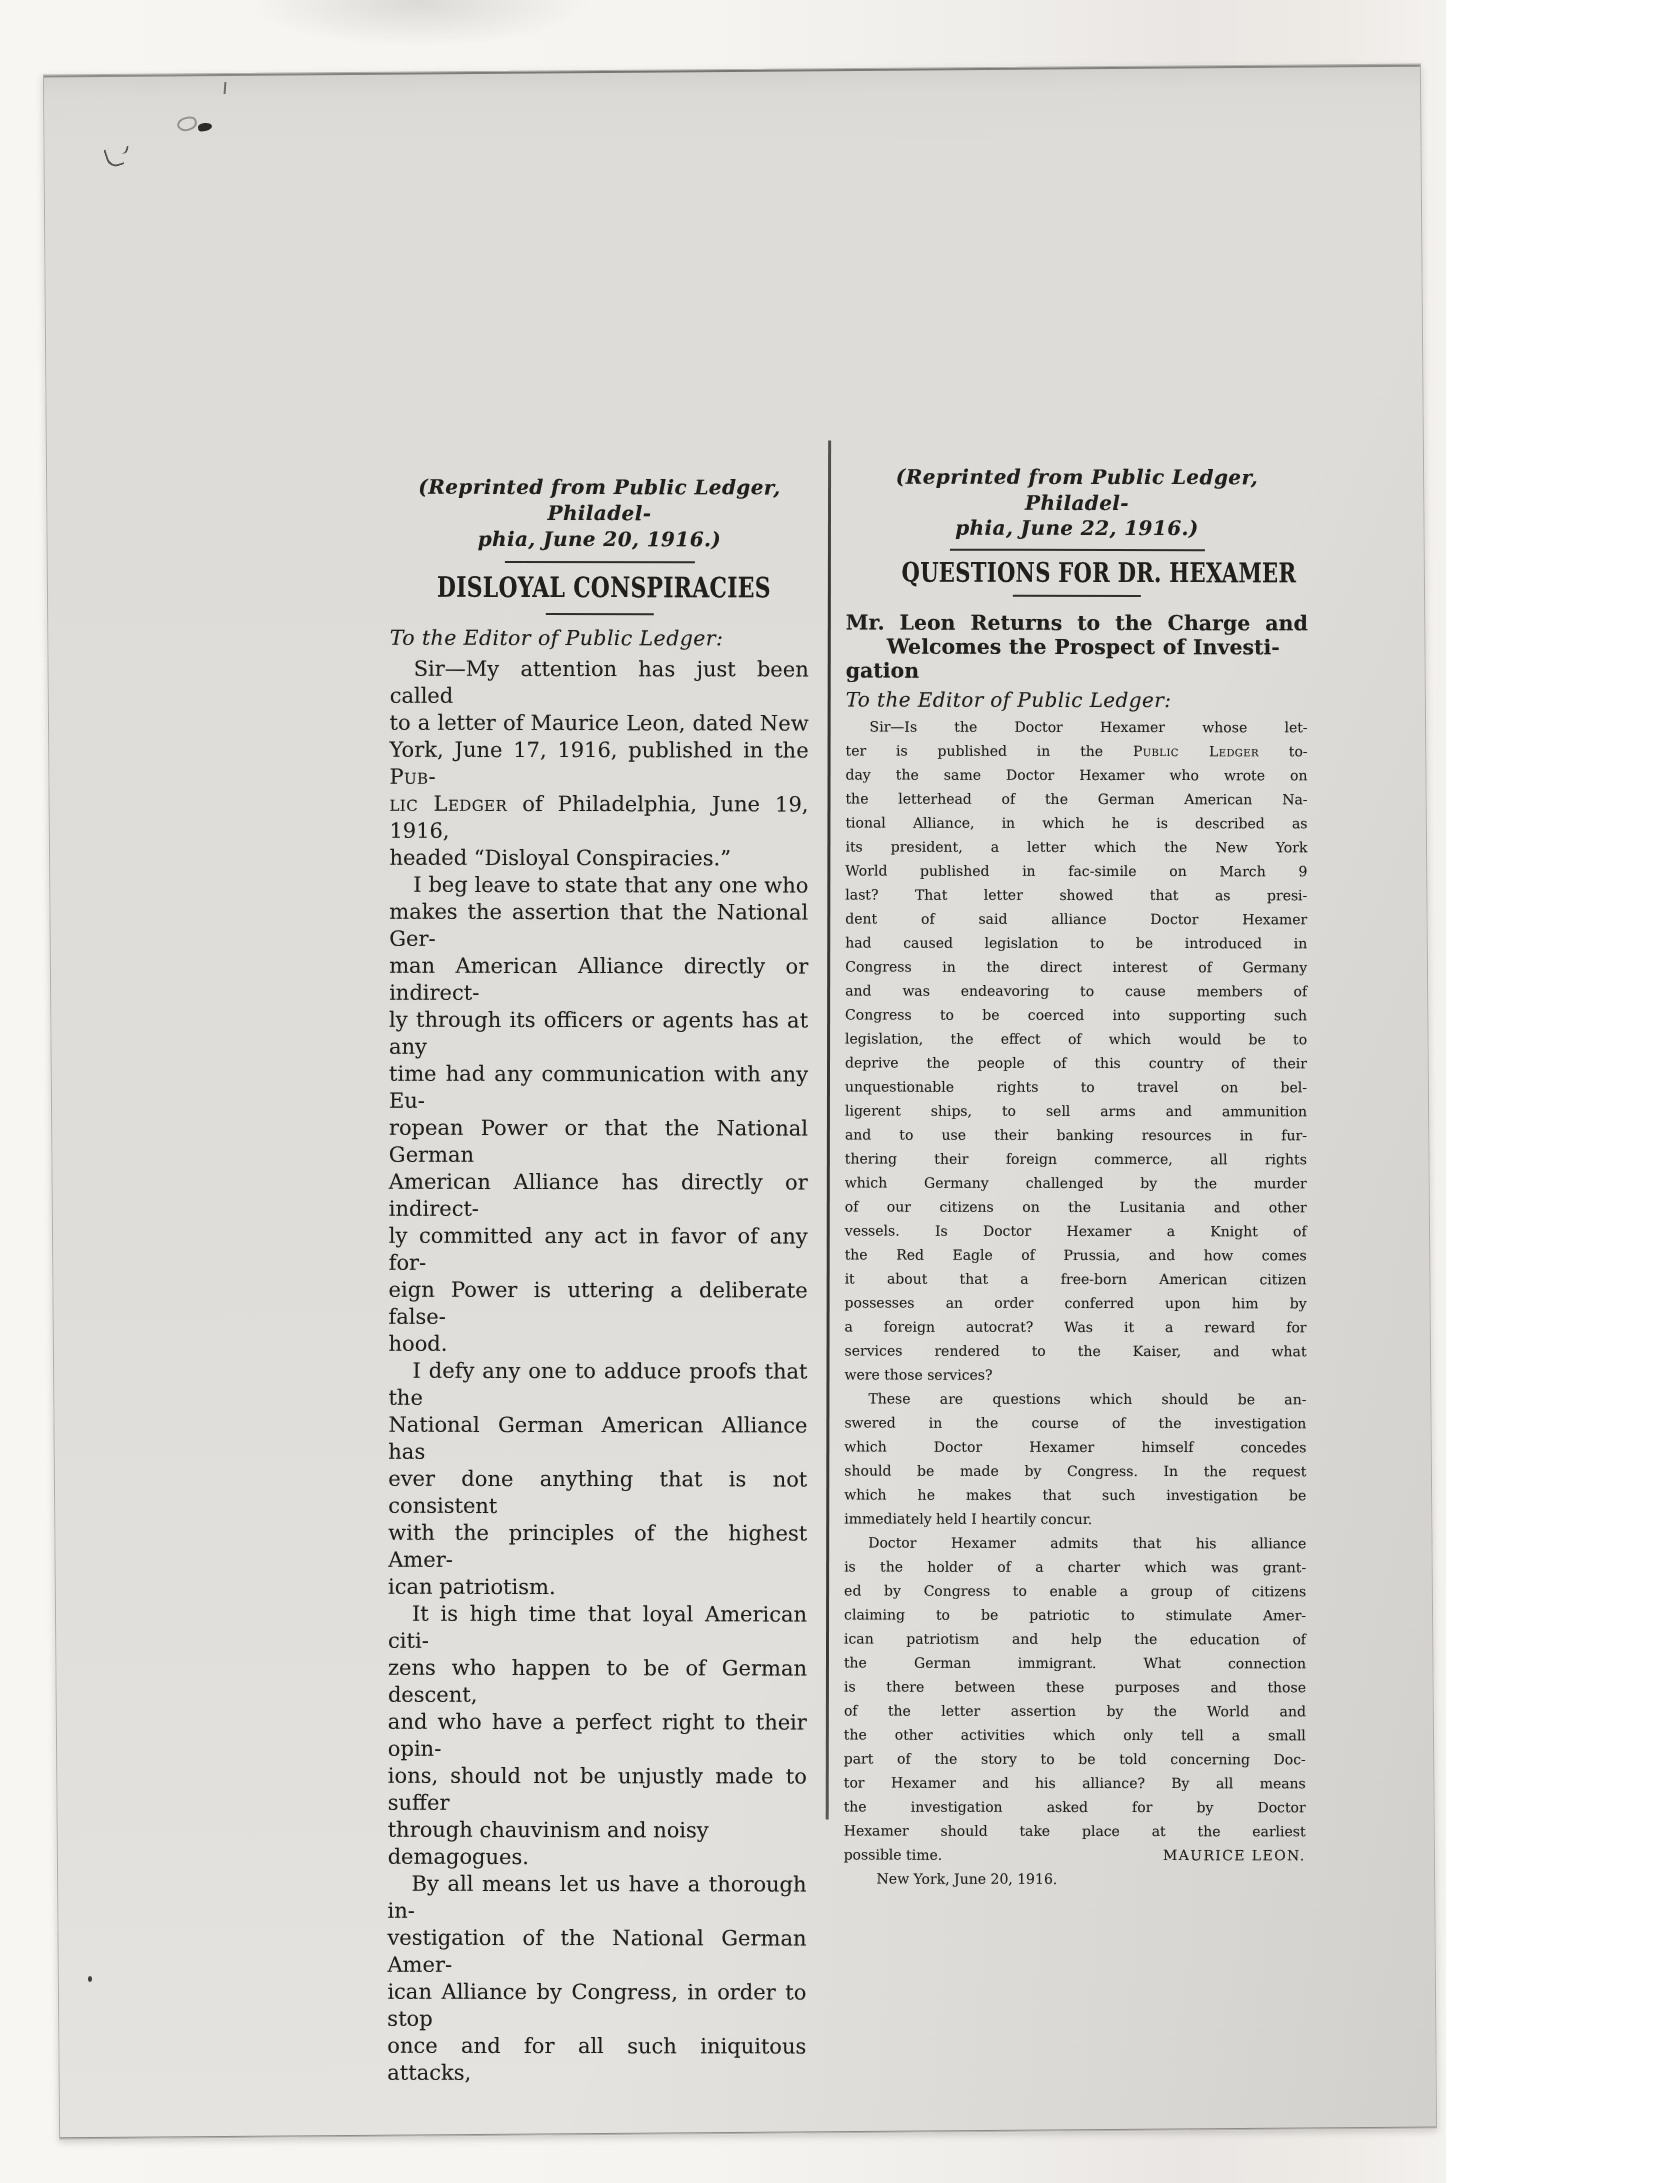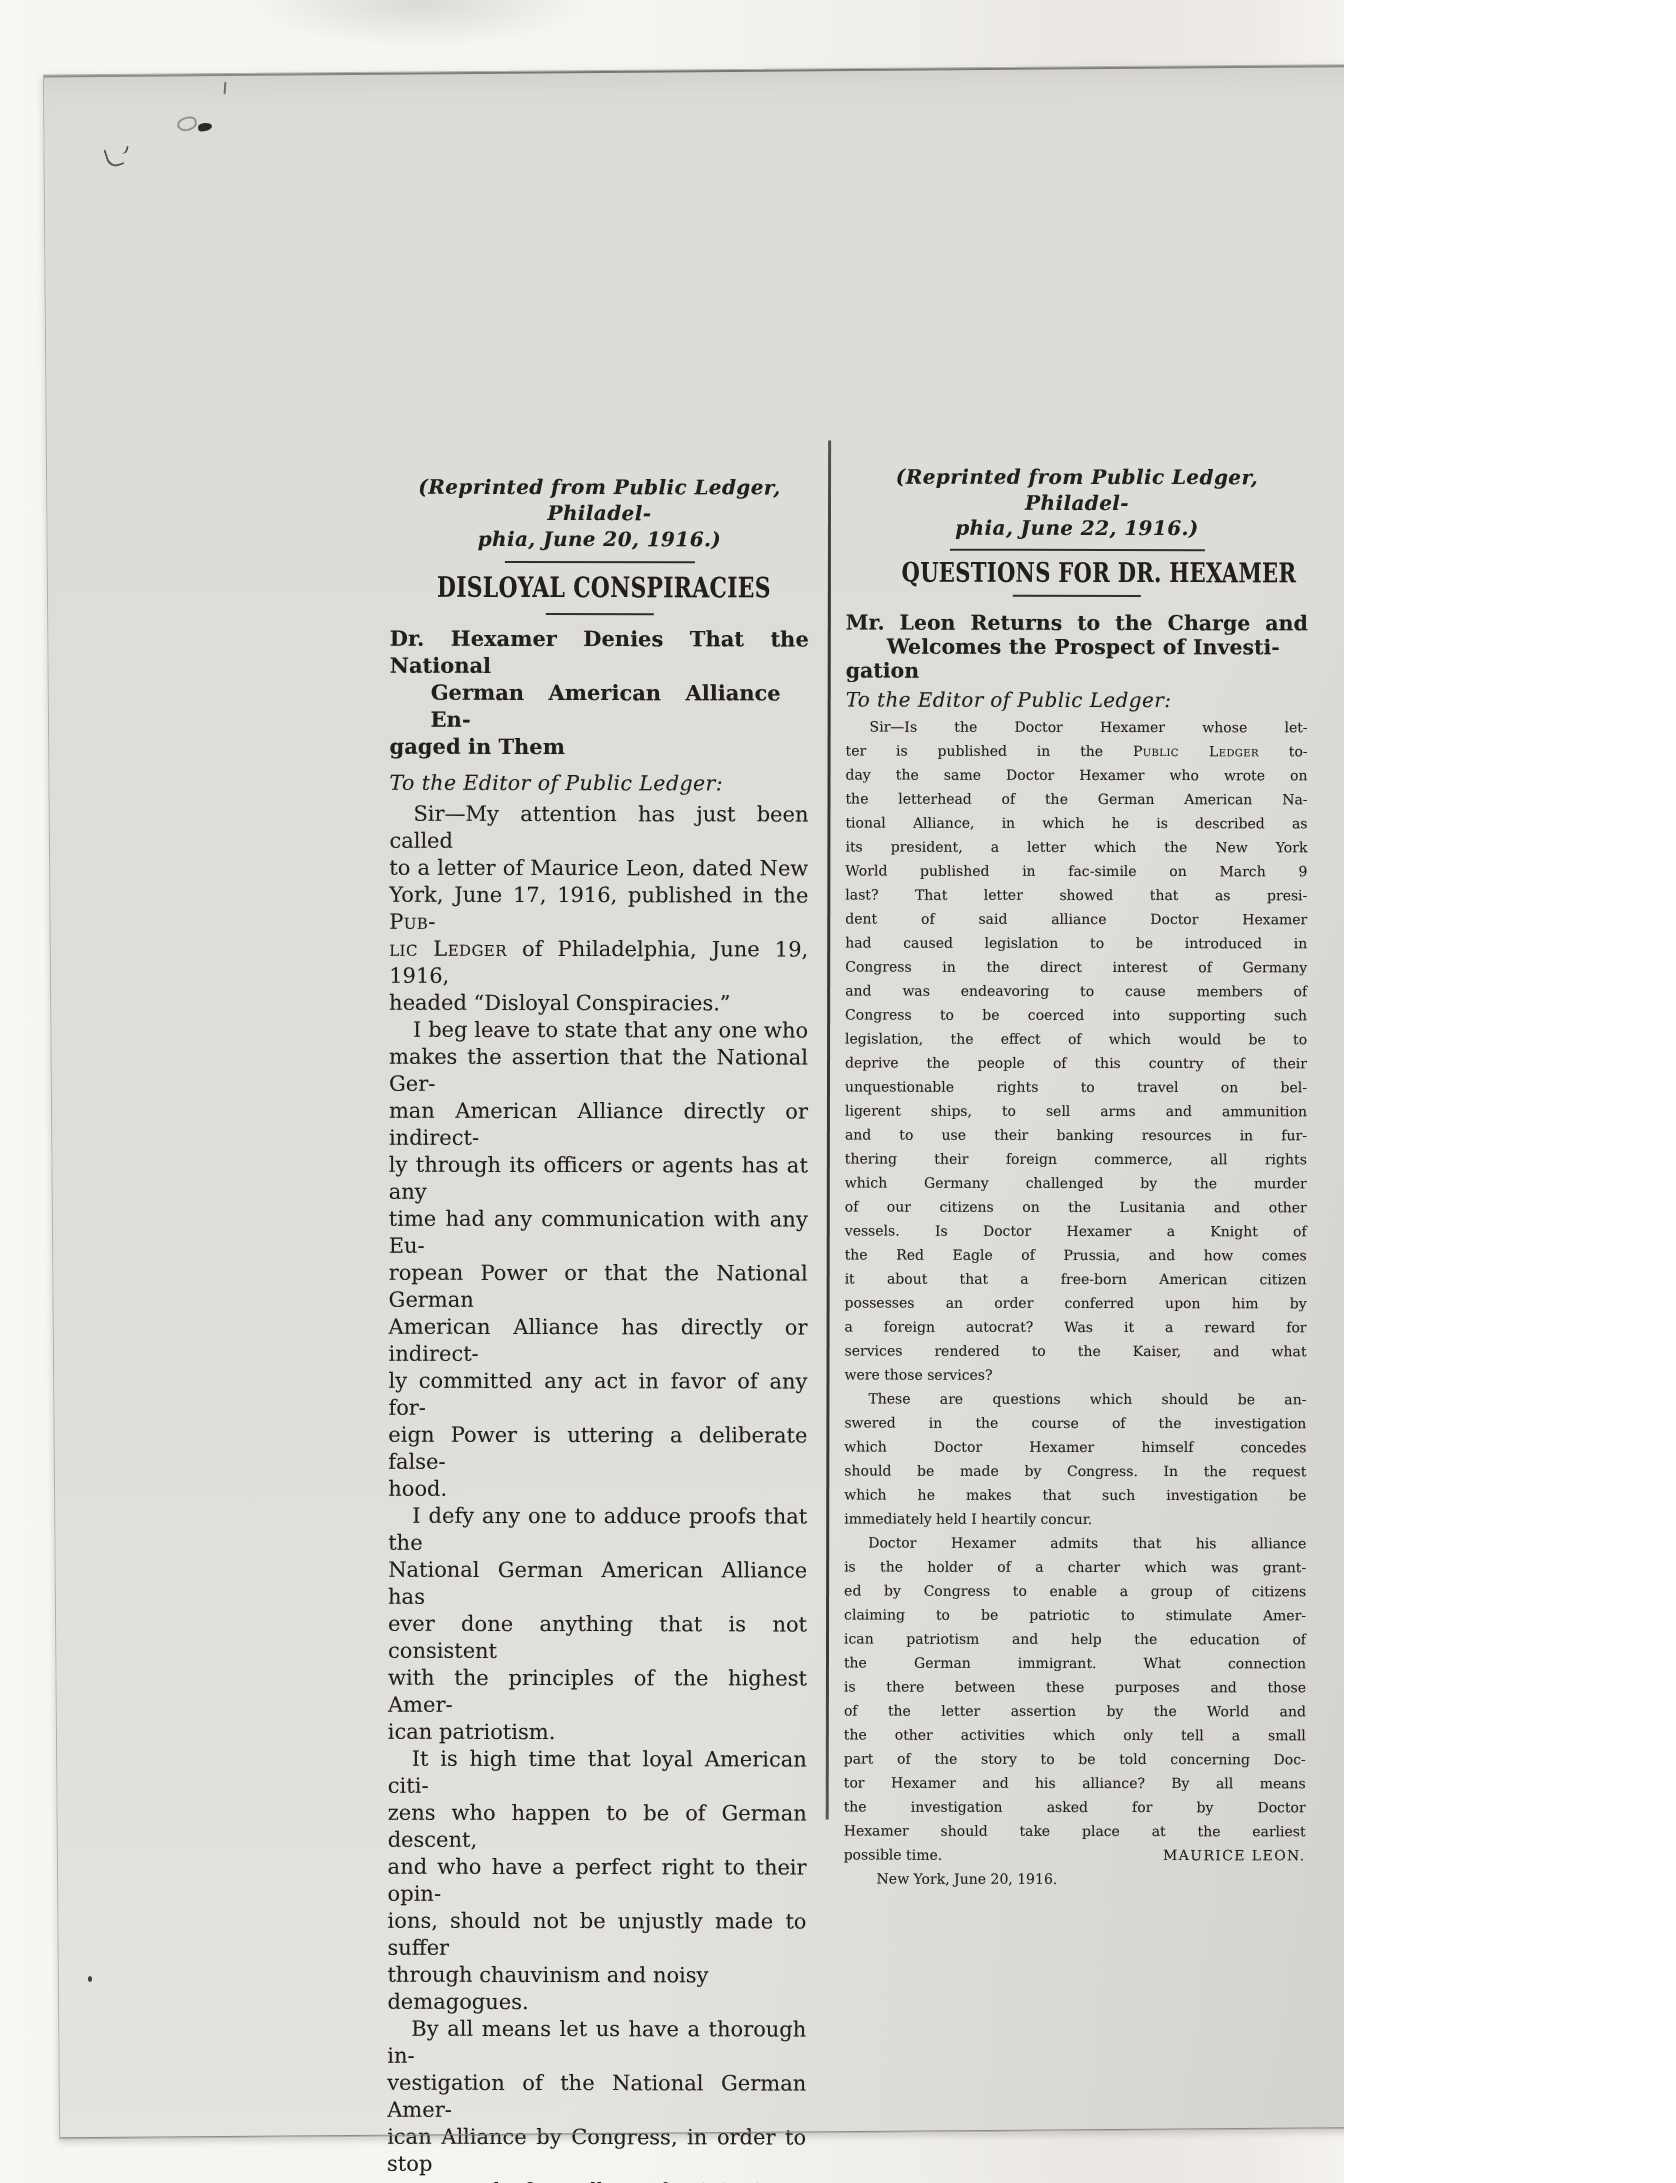--- a/index.html
+++ b/index.html
@@ -1,18 +1,18 @@
 <!DOCTYPE html>
 <html style="font-size:11.3px"><head>
 <meta charset="utf-8">
 <title>Scanned document — Public Ledger reprints, 1916</title>
 <style>
   html,body{margin:0;padding:0;background:#ffffff;}
   .scan{
-    position:relative; width:1344px; height:2183px; overflow:hidden;
+    position:relative; width:1446px; height:2183px; overflow:hidden;
     background:linear-gradient(90deg,#f7f6f3 0%,#f5f4f1 48%,#efedea 70%,#e9e6e3 82%,#eeebe7 93%,#f4f2ef 100%);
     font-family:"DejaVu Serif","Liberation Serif",serif;
   }
   .scan::before{ 
     content:""; position:absolute; left:234px; top:-28px; width:368px; height:78px;
     background:radial-gradient(ellipse at 50% 40%, rgba(126,123,117,0.22), rgba(126,123,117,0) 65%);
     pointer-events:none;
   }
   .paper{
     position:absolute; left:51px; top:69px; width:1376px; height:2063px;
@@ -85,25 +85,20 @@
     <div class="content">
 
       <div class="col col-left">
         <div>
             <div class="reprint-line">(Reprinted from Public Ledger, Philadel-</div>
             <div class="reprint-line">phia, June 20, 1916.)</div>
           </div>
         <div class="rule rule-wide"></div>
         <div class="headline"><span class="headline-inner">DISLOYAL CONSPIRACIES</span></div>
         <div class="rule rule-short"></div>
-        <div class="deck">
-            <div class="deck-line d1">Dr. Hexamer Denies That the National</div>
-            <div class="deck-line d2">German American Alliance En-</div>
-            <div class="deck-line d3">gaged in Them</div>
-          </div>
         <div class="salutation">To the Editor of Public Ledger:</div>
         <div class="body">
             <div class="bl jf">Sir—My attention has just been called</div>
             <div class="bl j">to a letter of Maurice Leon, dated New</div>
             <div class="bl j">York, June 17, 1916, published in the <span class="sc">Pub-</span></div>
             <div class="bl j"><span class="sc">lic Ledger</span> of Philadelphia, June 19, 1916,</div>
             <div class="bl jl">headed “Disloyal Conspiracies.”</div>
             <div class="bl jf">I beg leave to state that any one who</div>
             <div class="bl j">makes the assertion that the National Ger-</div>
             <div class="bl j">man American Alliance directly or indirect-</div>

